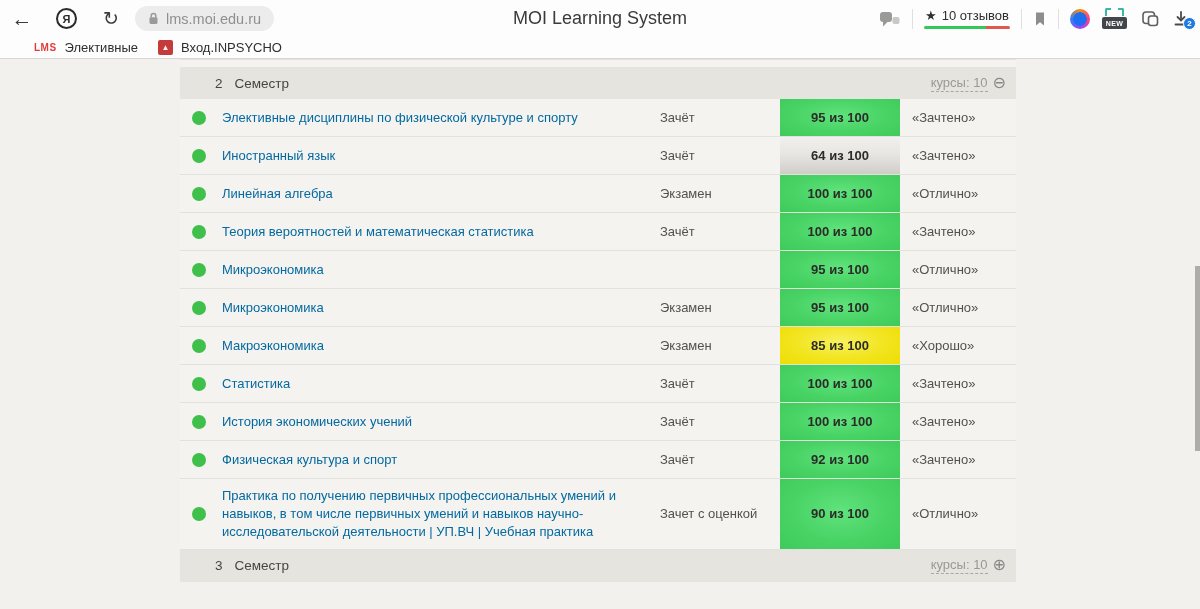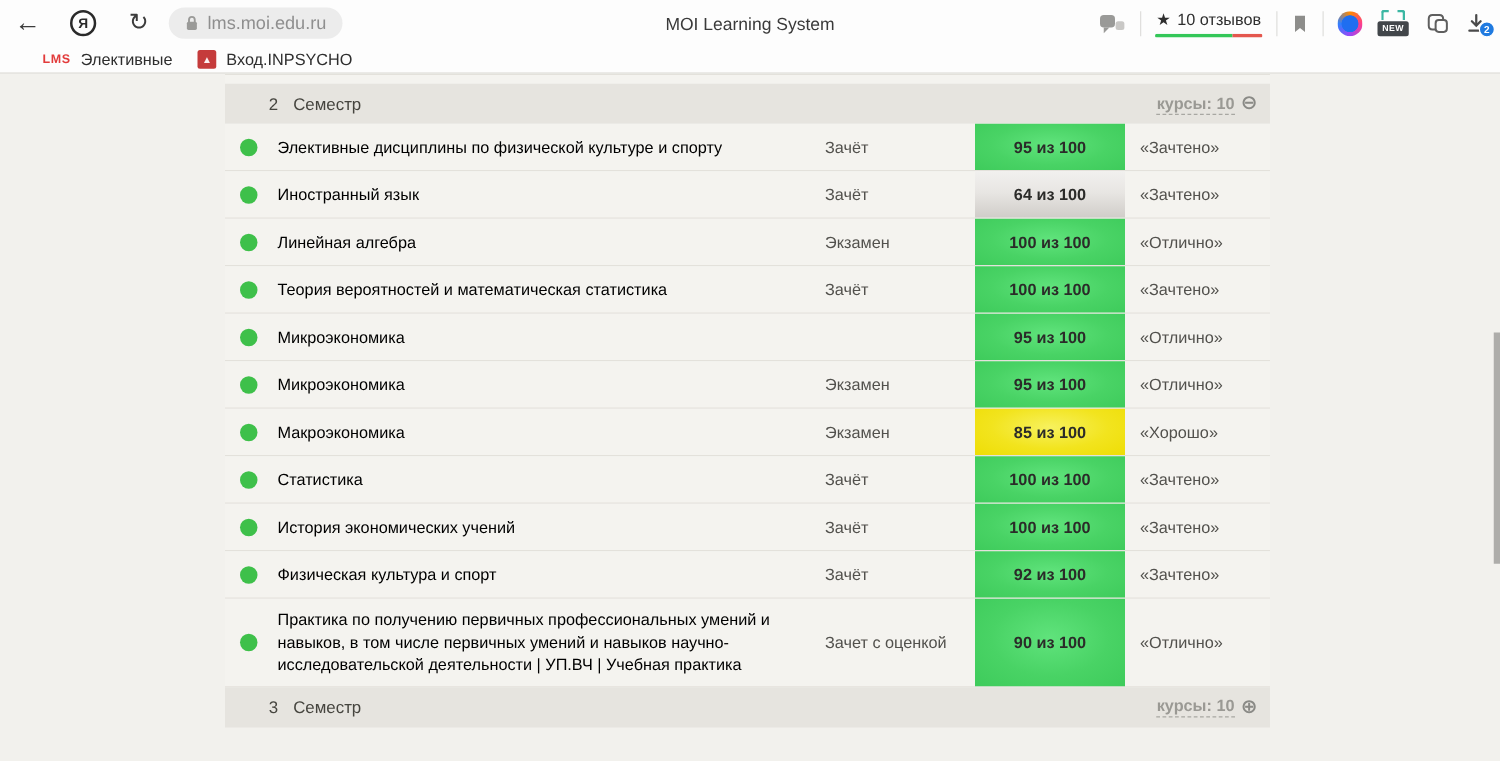--- a/index.html
+++ b/index.html
@@ -12,21 +12,21 @@
   
   .chrome { background:#fdfdfd; }
   .toolbar { height:37px; display:flex; align-items:center; position:relative; }
   .tool-icon { color:#3c3c3c; cursor:pointer; display:flex; align-items:center; justify-content:center; }
   .back-icon { font-size:21px; margin-left:12px; width:20px; }
   .ya-logo { margin-left:24px; width:21px; height:21px; border:2px solid #2a2a2a; border-radius:50%;
              font-size:11px; font-weight:700; color:#2a2a2a; display:flex; align-items:center; justify-content:center; cursor:pointer;}
   .refresh-icon { font-size:19px; margin-left:24px; width:20px; }
   .addr { margin-left:14px; background:#ececec; border-radius:14px; height:25px; display:flex; align-items:center;
           gap:7px; padding:0 13px; color:#8f8f8f; font-size:14.5px; cursor:text; }
-  .page-title { position:absolute; left:50%; transform:translateX(-50%); color:#3a3a3a; font-size:14px; pointer-events:none; }
+  .page-title { position:absolute; left:50%; transform:translateX(-50%); color:#3a3a3a; font-size:18px; pointer-events:none; }
   .right-cluster { margin-left:auto; margin-right:10px; display:flex; align-items:center; gap:11px; }
   .vdiv { width:1px; height:20px; background:#e0dfdd; }
   .reviews { display:flex; flex-direction:column; align-items:center; cursor:pointer; }
   .reviews-row { display:flex; align-items:center; gap:5px; color:#2f2f2f; font-size:13px; }
   .star-glyph { font-size:13px; color:#2f2f2f; }
   .reviews-bar { display:flex; width:86px; height:3px; margin-top:3px; border-radius:2px; overflow:hidden; }
   .rb-green { flex:0 0 72%; background:#34c759; }
   .rb-red { flex:1; background:#e4574e; }
   .ext-circle { width:20px; height:20px; border-radius:50%; cursor:pointer;
      background: radial-gradient(circle at 50% 50%, #1f6ef0 0 6.5px, rgba(0,0,0,0) 7px),
@@ -47,28 +47,28 @@
   .lms-logo { color:#e23b3b; font-weight:700; font-size:10px; letter-spacing:.5px; }
   .inps-icon { width:15px; height:15px; background:#c53b3b; border-radius:2px; display:flex;
                align-items:center; justify-content:center; color:rgba(255,255,255,.92); font-size:8px; }
   
   .content { position:relative; height:550px; background:#f2f1ed; }
   .panel { position:absolute; left:180px; top:0; width:836px; }
   .prev-row-strip { height:8px; background:#f4f3ef; border-top:1px solid #e3e1db; }
   .sec-header { height:32px; background:#e6e4df; display:flex; align-items:center; padding:0 10px 0 35px;
                 color:#46453f; font-size:13.5px; }
   .sec-num { margin-right:12px; }
-  .sec-right { margin-left:auto; display:flex; align-items:center; gap:5px; cursor:pointer;font-weight:bold; }
+  .sec-right { margin-left:auto; display:flex; align-items:flex-start; gap:5px; cursor:pointer; }
   .courses-lbl { color:#9a9994; font-size:13px; border-bottom:1px dashed #a8a7a2; padding-bottom:1px; }
   .sec-toggle { color:#8a8a86; font-size:16px; line-height:1; }
   .row { display:flex; align-items:center; min-height:38px; border-bottom:1px solid #e3e1db; background:#f4f3ef; }
   .cell { font-size:13px; line-height:1.38; }
   .dot-cell { width:42px; flex:0 0 42px; display:flex; align-items:center; padding-left:12px; }
   .dot { width:14px; height:14px; border-radius:50%; background:#3ec04a; }
-  .name { flex:1; color:#000000; text-decoration:none; padding:8px 20px 8px 0; cursor:pointer; }
+  .name { flex:1; color:#0369a1; text-decoration:none; padding:8px 20px 8px 0; cursor:pointer; }
   .type { width:120px; flex:0 0 120px; color:#52514d; padding:8px 6px 8px 0; }
   .badge { width:120px; flex:0 0 120px; align-self:stretch; display:flex; align-items:center; justify-content:center;
            color:#2b2b29; font-weight:700; font-size:13px; }
   .badge.green { background: radial-gradient(ellipse at 50% 45%, #60e37c 0%, #49d365 55%, #3ecb5b 100%); }
   .badge.yellow { background: radial-gradient(ellipse at 50% 40%, #f7f15e 0%, #f2e41e 55%, #eedd05 100%); }
   .badge.gray { background: linear-gradient(180deg, #f1f0ee 0%, #e8e6e3 45%, #d0cdc9 100%); text-align: center; }
   .result { width:116px; flex:0 0 116px; color:#52514d; padding:8px 0 8px 12px; }
   .scroll-thumb { position:absolute; right:0; top:207px; width:5px; height:185px; background:#aeadaa; cursor:grab; }
 </style>
 </head>

